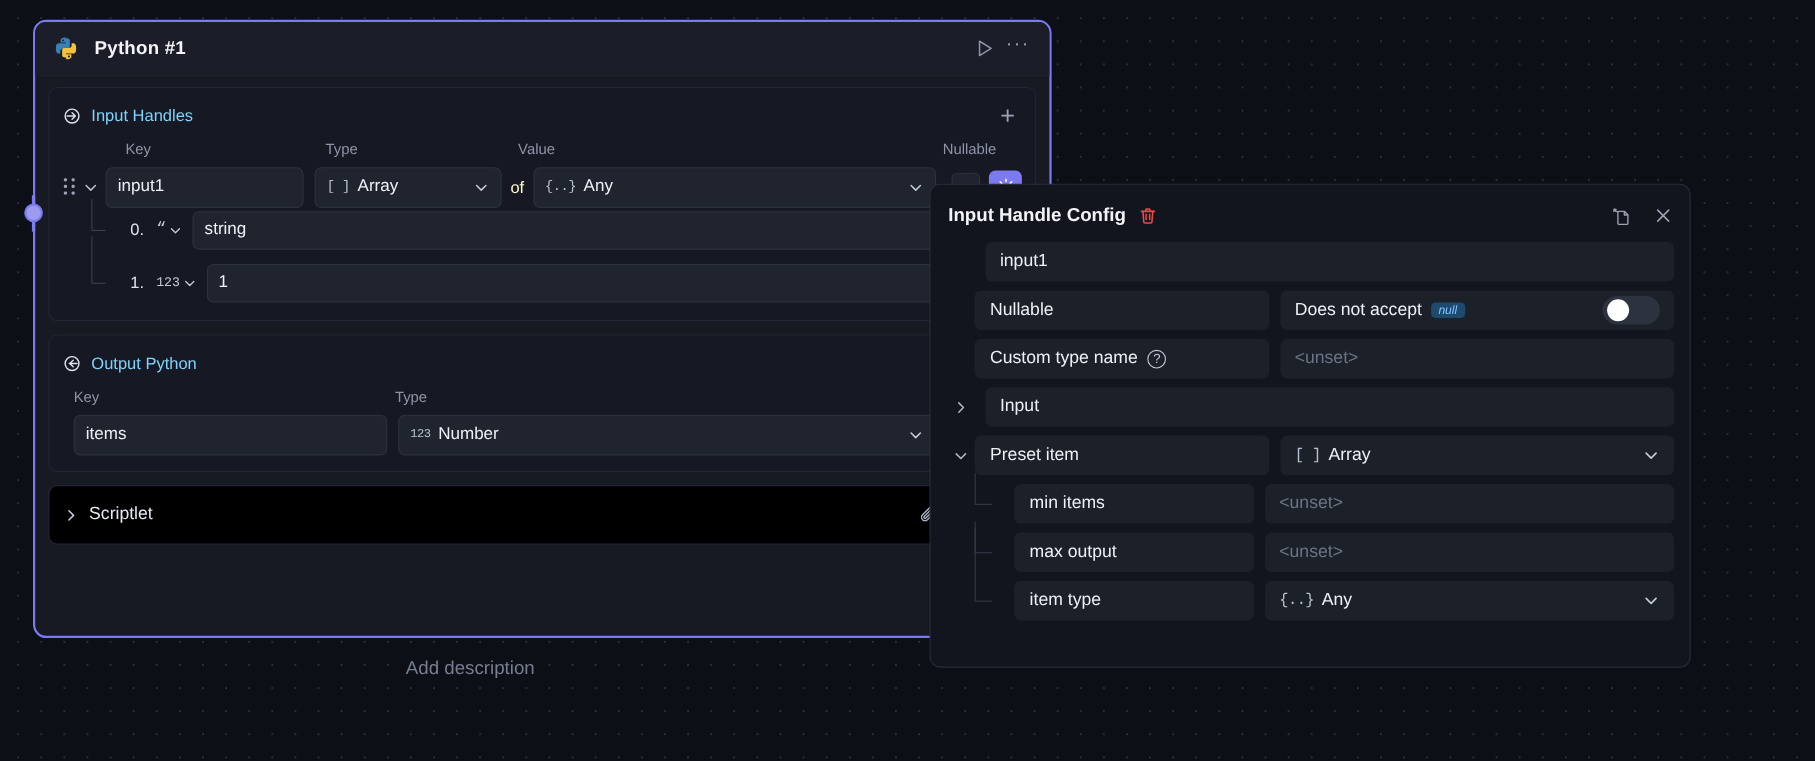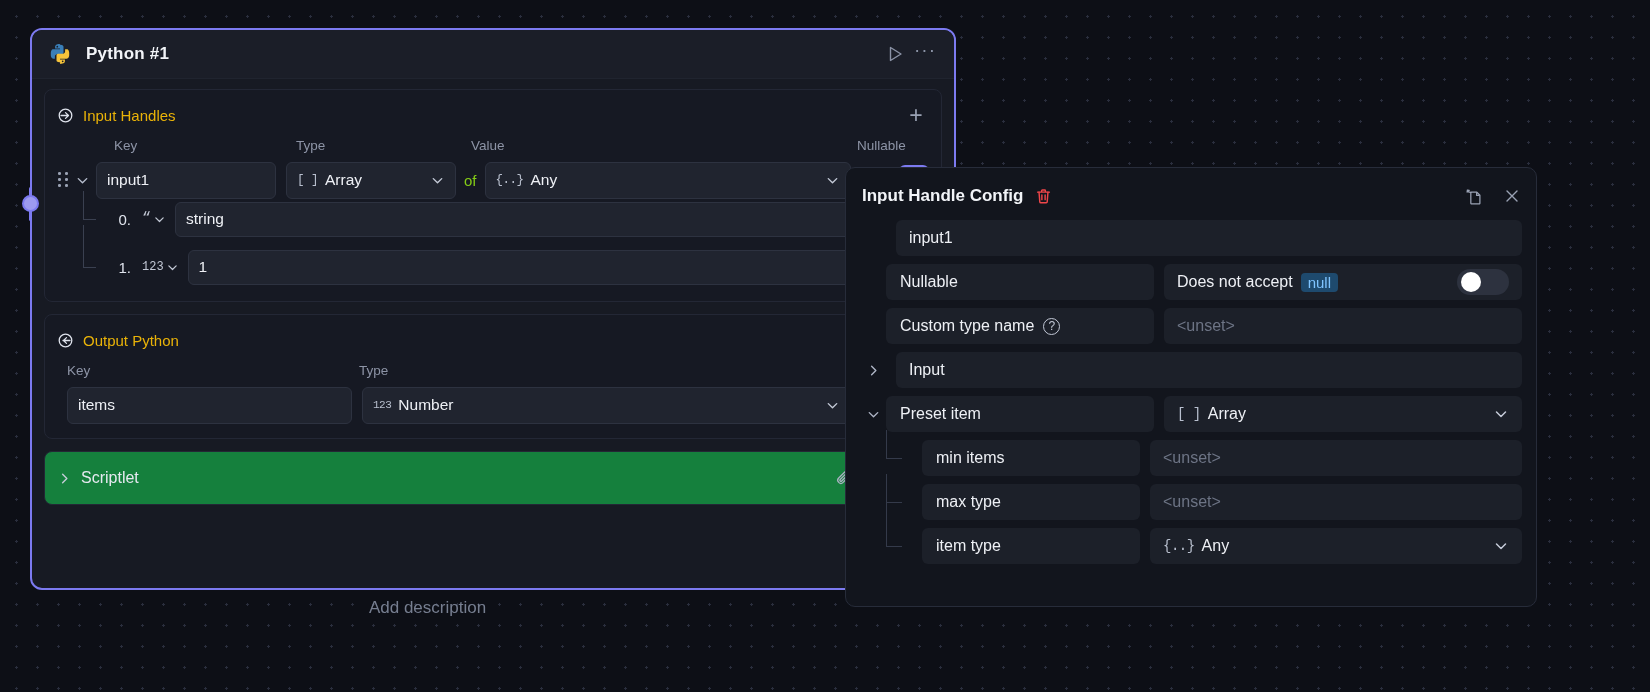--- a/index.html
+++ b/index.html
@@ -21,21 +21,21 @@
     background-color: #0d0f16;
     background-image: radial-gradient(circle, #2a2e3d 1px, transparent 1.2px);
     background-size: 21px 21px;
     background-position: 6px 6px;
   }
 
   
   #node {
     position: absolute;
     left: 30px;
-    top: 28px;
+    top: 18px;
     width: 926px;
     height: 562px;
     border: 2px solid #7c7af0;
     border-radius: 12px;
     background: #171a23;
     overflow: visible;
   }
 
   .node-header {
     height: 49px;
@@ -70,21 +70,21 @@
     border: 1px solid #232735;
     border-radius: 8px;
     padding: 10px 12px 14px 12px;
     margin-bottom: 12px;
   }
   .panel-head {
     display: flex; align-items: center;
     height: 30px; margin-bottom: 2px;
   }
   .panel-title {
-    font-size: 15px; color: #eab308; margin-left: 9px; font-weight: 400;
+    font-size: 15px; color: #7dd3fc; margin-left: 9px; font-weight: 400;
   }
   .panel-head .plus {
     margin-left: auto;
     color: #9aa2b4;
     font-size: 23px; line-height: 20px;
     width: 26px; height: 26px;
     display: flex; align-items: center; justify-content: center;
     cursor: pointer; border-radius: 4px;
   }
 
@@ -122,21 +122,21 @@
   }
   .fld.sel { cursor: pointer; }
   .fld .dd-chev { margin-left: auto; color: #c5cbd8; display: flex; }
   .type-badge {
     font-family: "Liberation Mono", monospace;
     font-size: 12.5px; color: #b9c0cf;
     margin-right: 7px; letter-spacing: -0.5px;
   }
   .mini-num { font-size: 11px; font-family: "Liberation Mono", monospace; }
 
-  .kw-of { font-size: 15px; color: #84cc16; margin: 0 8px; }
+  .kw-of { font-size: 15px; color: #fef9c3; margin: 0 8px; }
 
   .chkbox {
     width: 26px; height: 26px; border-radius: 5px;
     background: #20242f; border: 1px solid #2d3240;
     flex: 0 0 auto; cursor: pointer;
   }
   .gear-btn {
     width: 30px; height: 30px; margin-left: 8px; border-radius: 6px;
     display: flex; align-items: center; justify-content: center;
     flex: 0 0 auto; cursor: pointer; color: #9aa2b4;
@@ -160,21 +160,21 @@
   }
   .tchip .lbl { font-family: "Liberation Mono", monospace; font-size: 12px; }
   .rnd-btn {
     width: 24px; height: 24px; margin-left: 9px; flex: 0 0 auto;
     display: flex; align-items: center; justify-content: center;
     color: #9aa2b4; cursor: pointer;
   }
 
   
   .scriptlet {
-    background: #15803d;
+    background: #000000;
     border: 1px solid #232735;
     border-radius: 8px;
     height: 54px;
     display: flex; align-items: center;
     padding: 0 14px 0 12px;
     margin-bottom: 10px;
   }
   .scriptlet .title { font-size: 16px; color: #e6e9f1; margin-left: 9px; }
   .scriptlet .icons { margin-left: auto; display: flex; gap: 16px; color: #aab1c2; }
   .scriptlet .icons > div { cursor: pointer; display:flex; }
@@ -229,21 +229,21 @@
     height: 36px; background: #1c2029; border-radius: 6px;
     display: flex; align-items: center; padding: 0 13px;
     font-size: 16px; color: #eef0f5; flex: 1 1 auto; margin-left: 10px;
     min-width: 0; cursor: text;
   }
   .cfg-val.sel { cursor: pointer; }
   .cfg-val .dd-chev { margin-left: auto; color: #c5cbd8; display: flex; }
   .unset { color: #6d7485; }
   .nullpill {
     background: #1e4a6e; color: #7fc4ff; border-radius: 4px;
-    padding: 1px 7px; margin-left: 8px; font-size: 15px;
+    padding: 1px 7px; margin-left: 8px; font-size: 11px; font-style: italic;
   }
   .toggle {
     margin-left: auto; width: 52px; height: 26px; border-radius: 13px;
     background: #2d323f; position: relative; flex: 0 0 auto; cursor: pointer;
   }
   .toggle i {
     position: absolute; left: 4px; top: 3px; width: 20px; height: 20px;
     border-radius: 50%; background: #ffffff;
   }
   .qmark {
@@ -566,21 +566,21 @@
         </span>
       <span class="cfg-label" style="width:218px">min items</span>
       <span class="cfg-val unset">&lt;unset&gt;</span>
     </div>
 
     <div class="sub-row">
       <span class="sub-pad">
           <i class="v"></i>
           <i class="h"></i>
         </span>
-      <span class="cfg-label" style="width:218px">max type</span>
+      <span class="cfg-label" style="width:218px">max output</span>
       <span class="cfg-val unset">&lt;unset&gt;</span>
     </div>
 
     <div class="sub-row">
       <span class="sub-pad">
           <i class="v long"></i>
           <i class="h"></i>
         </span>
       <span class="cfg-label" style="width:218px">item type</span>
       <span class="cfg-val sel">

